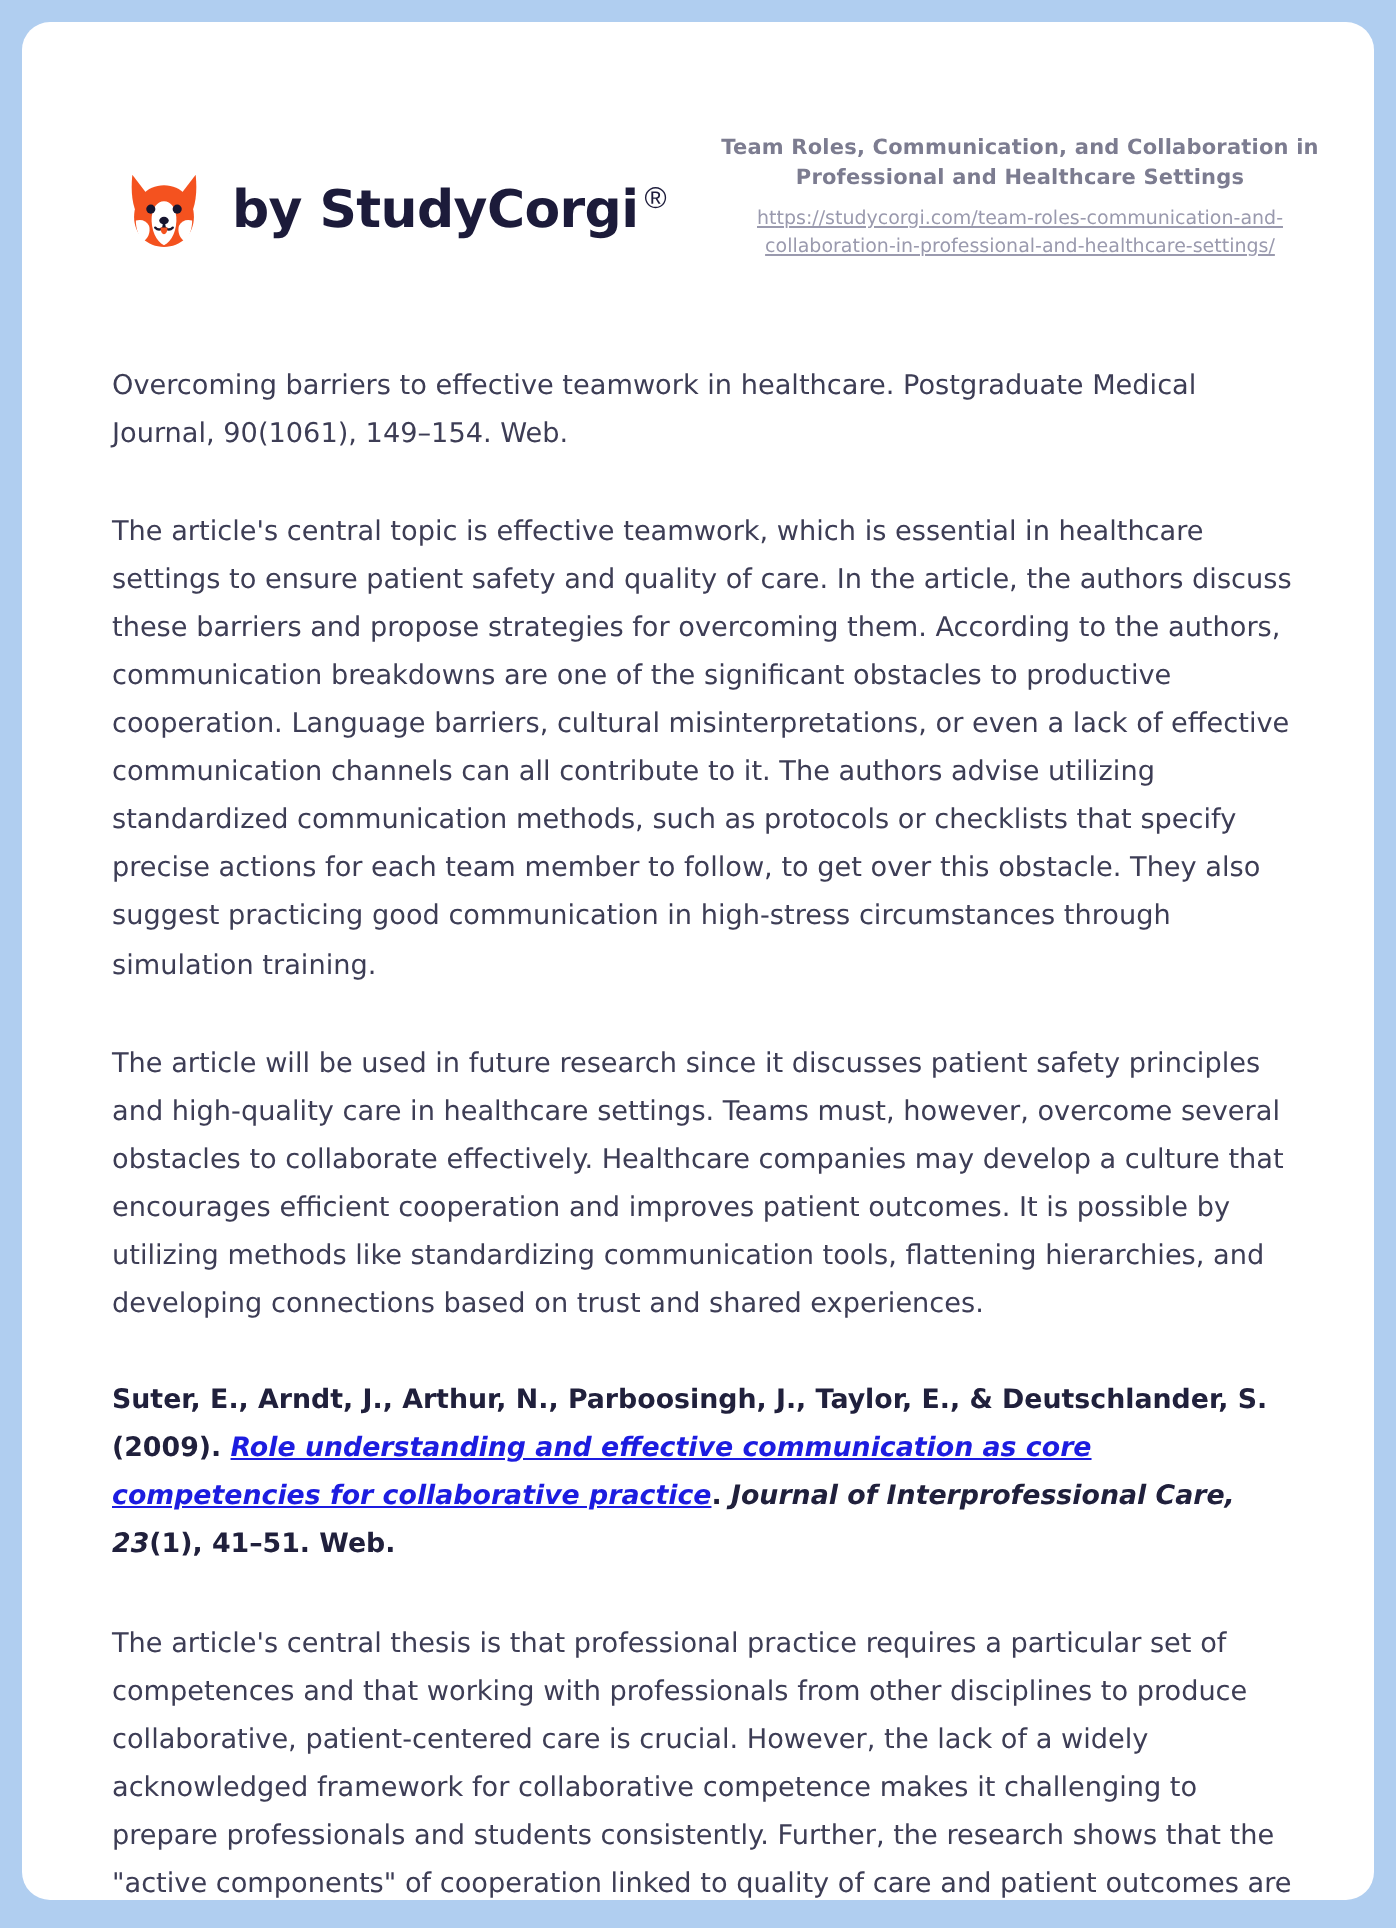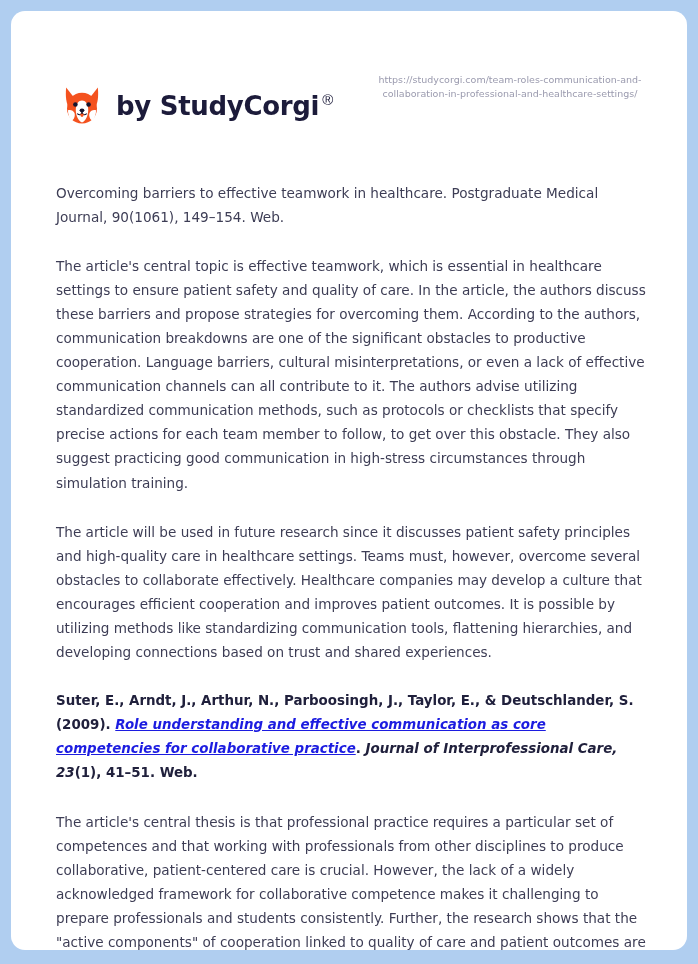--- a/index.html
+++ b/index.html
@@ -89,20 +89,21 @@
     font-family: "DejaVu Sans", sans-serif;
   }
   .doc-url {
     font-size: 9.5px;
     font-weight: 400;
     line-height: 1.45;
     color: #9a9aae;
     margin: 6px 0 0 0;
     word-break: break-word;
     font-family: "DejaVu Sans", sans-serif;
+    text-decoration: underline;
   }
 
   
   .content {
     position: absolute;
     left: 45px;
     top: 170px;
     width: 596px;
   }
   p.para {
@@ -163,20 +164,21 @@
 
           <path d="M50 66 C50 72 44 74 40 70" stroke="#16152e" stroke-width="2.6" fill="none" stroke-linecap="round"></path>
           <path d="M50 66 C50 72 56 74 60 70" stroke="#16152e" stroke-width="2.6" fill="none" stroke-linecap="round"></path>
 
           <path d="M46 70 C46 80 54 80 54 70 Z" fill="#f4521f"></path>
         </svg>
         <span class="brand-text"><span>by </span><span>StudyCorgi</span><span class="brand-reg">®</span></span>
       </div>
 
       <div class="doc-meta">
+        <p class="doc-title">Team Roles, Communication, and Collaboration in Professional and Healthcare Settings</p>
         <p class="doc-url">https://studycorgi.com/team-roles-communication-and-collaboration-in-professional-and-healthcare-settings/</p>
       </div>
 
     </div>
 
     <div class="content">
 
       <p class="para">Overcoming barriers to effective teamwork in healthcare. Postgraduate Medical Journal, 90(1061), 149–154. Web.</p>
 
       <p class="para">The article's central topic is effective teamwork, which is essential in healthcare settings to ensure patient safety and quality of care. In the article, the authors discuss these barriers and propose strategies for overcoming them. According to the authors, communication breakdowns are one of the significant obstacles to productive cooperation. Language barriers, cultural misinterpretations, or even a lack of effective communication channels can all contribute to it. The authors advise utilizing standardized communication methods, such as protocols or checklists that specify precise actions for each team member to follow, to get over this obstacle. They also suggest practicing good communication in high-stress circumstances through simulation training.</p>

